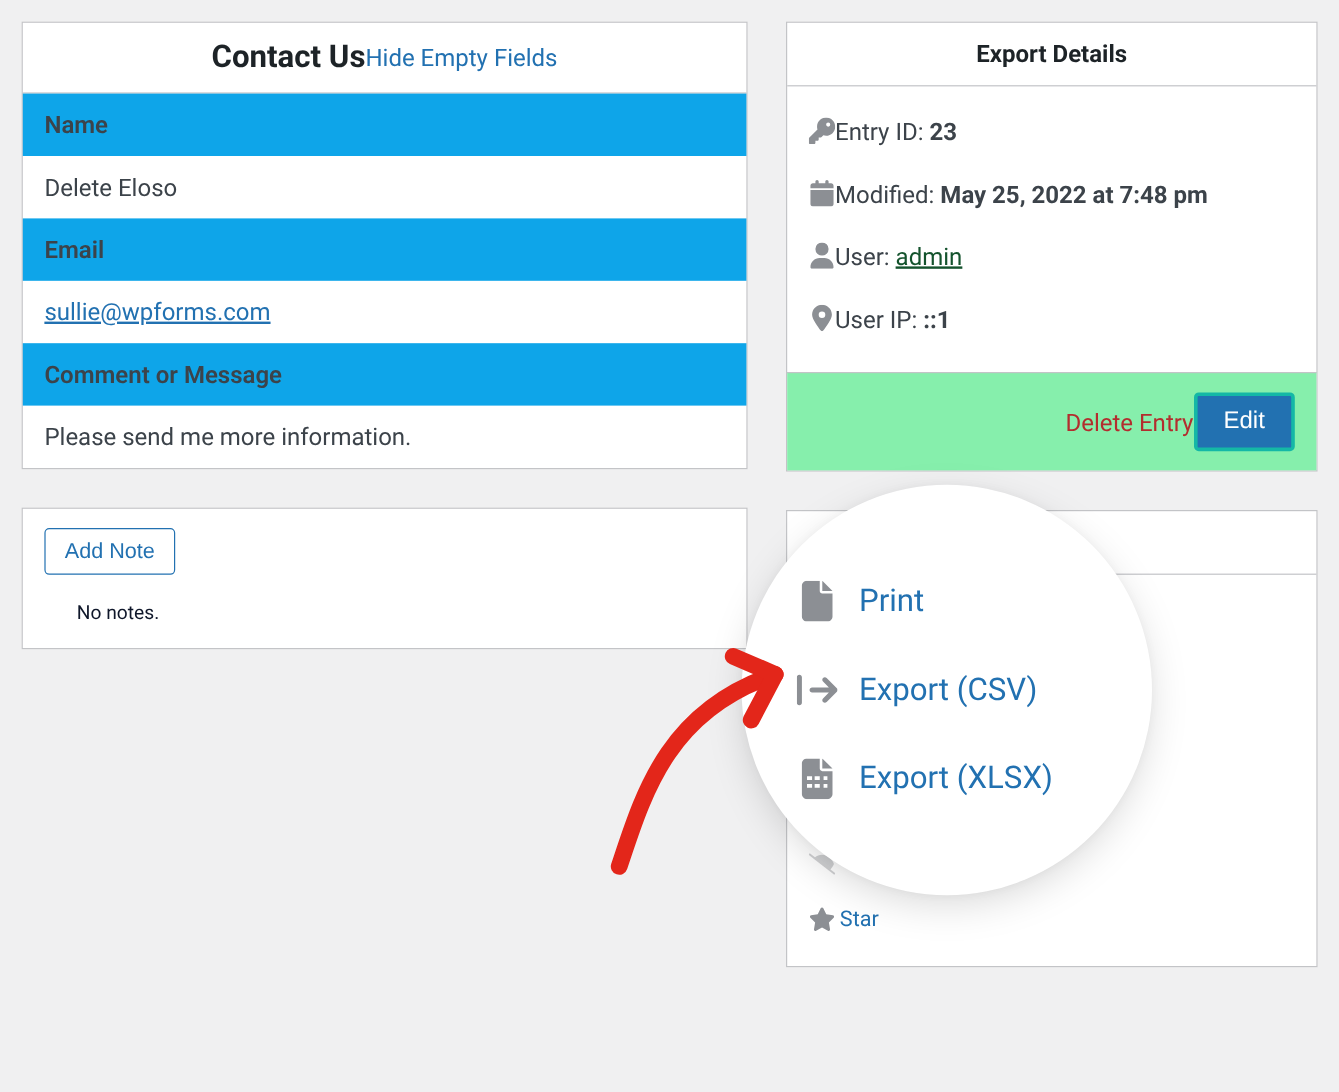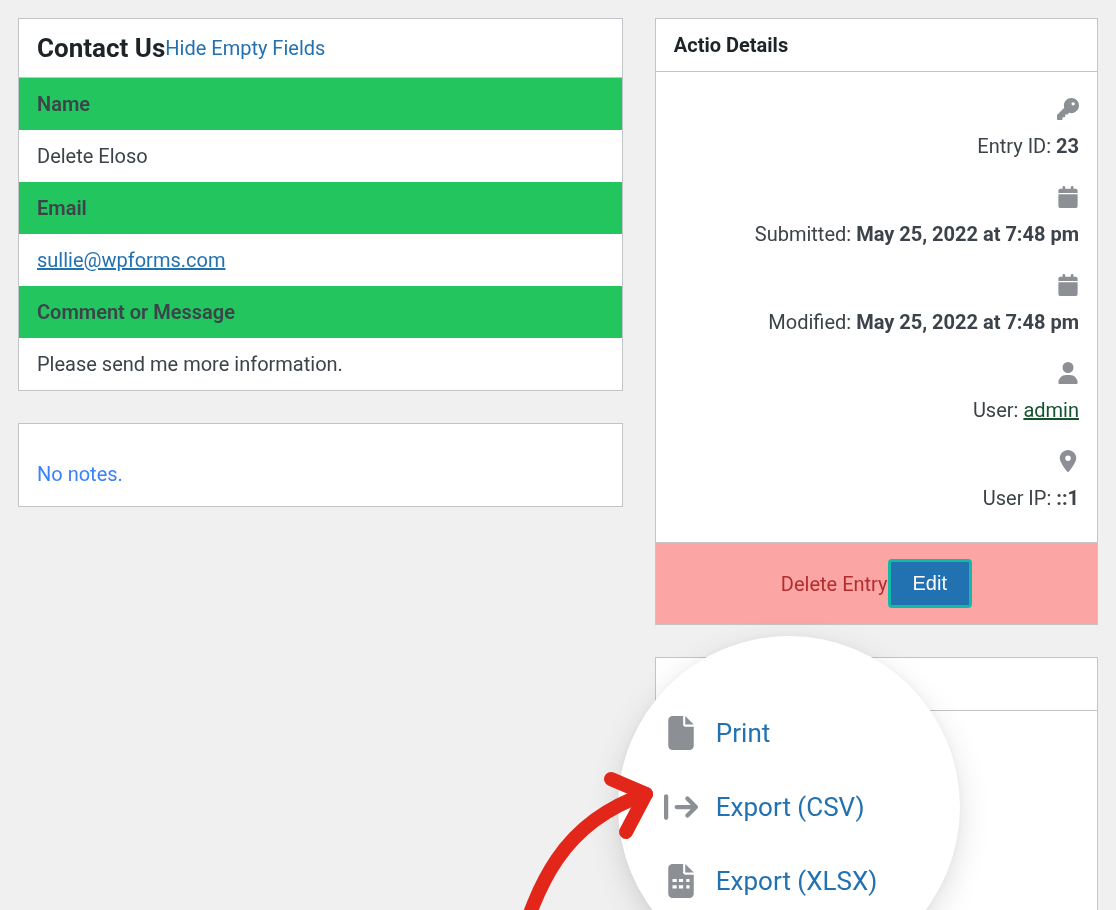--- a/index.html
+++ b/index.html
@@ -23,40 +23,40 @@
   .col-right { width: 444px; }
 
   .card {
     background: #fff;
     border: 1px solid #c3c4c7;
     margin-bottom: 32px;
   }
   .card-header {
     display: flex;
     align-items: center;
-    justify-content: flex-start;
+    justify-content: center;
     border-bottom: 1px solid #c3c4c7;
     padding: 14px 18px;
   }
   .card-title {
     font-size: 26px;
     font-weight: 700;
     color: #1d2327;
   }
   .card-title.small {
     font-size: 20px;
   }
   .link-blue {
     color: #2271b1;
     font-size: 20px;
     text-decoration: none;
     cursor: pointer;
   }
   .field-label {
-    background: #22c55e;
+    background: #0ea5e9;
     padding: 14px 18px;
     font-weight: 600;
     font-size: 20px;
     color: #3c434a;
   }
   .field-value {
     padding: 14px 18px;
     font-size: 20px;
     color: #3c434a;
   }
@@ -70,48 +70,47 @@
     background: #fff;
     color: #2271b1;
     border: 1px solid #2271b1;
     border-radius: 4px;
     padding: 8px 16px;
     font-size: 18px;
     cursor: pointer;
   }
   .no-notes {
     margin-top: 22px;
-    font-size: 20px;
-    color: #3b82f6;
+    font-size: 16px;
+    color: #0f172a;
+    margin-left: 27px;
   }
 
   .details-body {
     padding: 12px 18px 18px 18px;
   }
   .detail-row {
     display: flex;
-    align-items: flex-end;
-    gap: 14px;
+    align-items: flex-start;
     font-size: 20px;
     color: #3c434a;
     padding: 14px 0;
-    flex-direction: column;
   }
   .detail-row strong { font-weight: 700; }
   .detail-row a { color: #14532d; text-decoration: underline; }
   .icon {
     width: 22px; height: 22px; flex-shrink: 0;
     fill: #8c8f94; color: #8c8f94;
   }
   .card-footer {
     border-top: 1px solid #c3c4c7;
-    background: #fca5a5;
+    background: #86efac;
     padding: 16px 18px;
     display: flex;
-    justify-content: center;
+    justify-content: flex-end;
     align-items: center;
   }
   .danger-link {
     color: #b32d2e;
     font-size: 20px;
     text-decoration: none;
     cursor: pointer;
   }
   .btn-primary {
     background: #2271b1;
@@ -199,47 +198,42 @@
         <div class="field-label">Email</div>
         <div class="field-value">
           <a>sullie@wpforms.com</a>
         </div>
         <div class="field-label">Comment or Message</div>
         <div class="field-value">Please send me more information.</div>
       </div>
 
       <div class="card">
         <div class="notes-body">
+          <button class="btn-outline">Add Note</button>
           <div class="no-notes">No notes.</div>
         </div>
       </div>
 
     </div>
 
     <div class="col-right">
 
       <div class="card">
         <div class="card-header">
-          <div class="card-title small">Actio Details</div>
+          <div class="card-title small">Export Details</div>
         </div>
         <div class="details-body">
 
           <div class="detail-row">
             <svg class="icon" viewBox="0 0 512 512">
                 <path d="M336 352c97.2 0 176-78.8 176-176S433.2 0 336 0S160 78.8 160 176c0 18.7 2.9 36.8 8.3 53.7L7 391c-4.5 4.5-7 10.6-7 17v80c0 13.3 10.7 24 24 24h80c13.3 0 24-10.7 24-24v-40h40c13.3 0 24-10.7 24-24v-40h40c6.4 0 12.5-2.5 17-7l33.3-33.3c16.9 5.4 35 8.3 53.7 8.3zM376 96a40 40 0 1 1 0 80 40 40 0 1 1 0-80z"></path>
               </svg>
             <span><span>Entry ID:</span> <strong>23</strong></span>
           </div>
 
-          <div class="detail-row">
-            <svg class="icon" viewBox="0 0 448 512">
-                <path d="M96 32V64H48C21.5 64 0 85.5 0 112v48H448V112c0-26.5-21.5-48-48-48H352V32c0-17.7-14.3-32-32-32s-32 14.3-32 32V64H160V32c0-17.7-14.3-32-32-32S96 14.3 96 32zM448 192H0V464c0 26.5 21.5 48 48 48H400c26.5 0 48-21.5 48-48V192z"></path>
-              </svg>
-            <span><span>Submitted:</span> <strong>May 25, 2022 at 7:48 pm</strong></span>
-          </div>
 
           <div class="detail-row">
             <svg class="icon" viewBox="0 0 448 512">
                 <path d="M96 32V64H48C21.5 64 0 85.5 0 112v48H448V112c0-26.5-21.5-48-48-48H352V32c0-17.7-14.3-32-32-32s-32 14.3-32 32V64H160V32c0-17.7-14.3-32-32-32S96 14.3 96 32zM448 192H0V464c0 26.5 21.5 48 48 48H400c26.5 0 48-21.5 48-48V192z"></path>
               </svg>
             <span><span>Modified:</span> <strong>May 25, 2022 at 7:48 pm</strong></span>
           </div>
 
           <div class="detail-row">
             <svg class="icon" viewBox="0 0 448 512">

